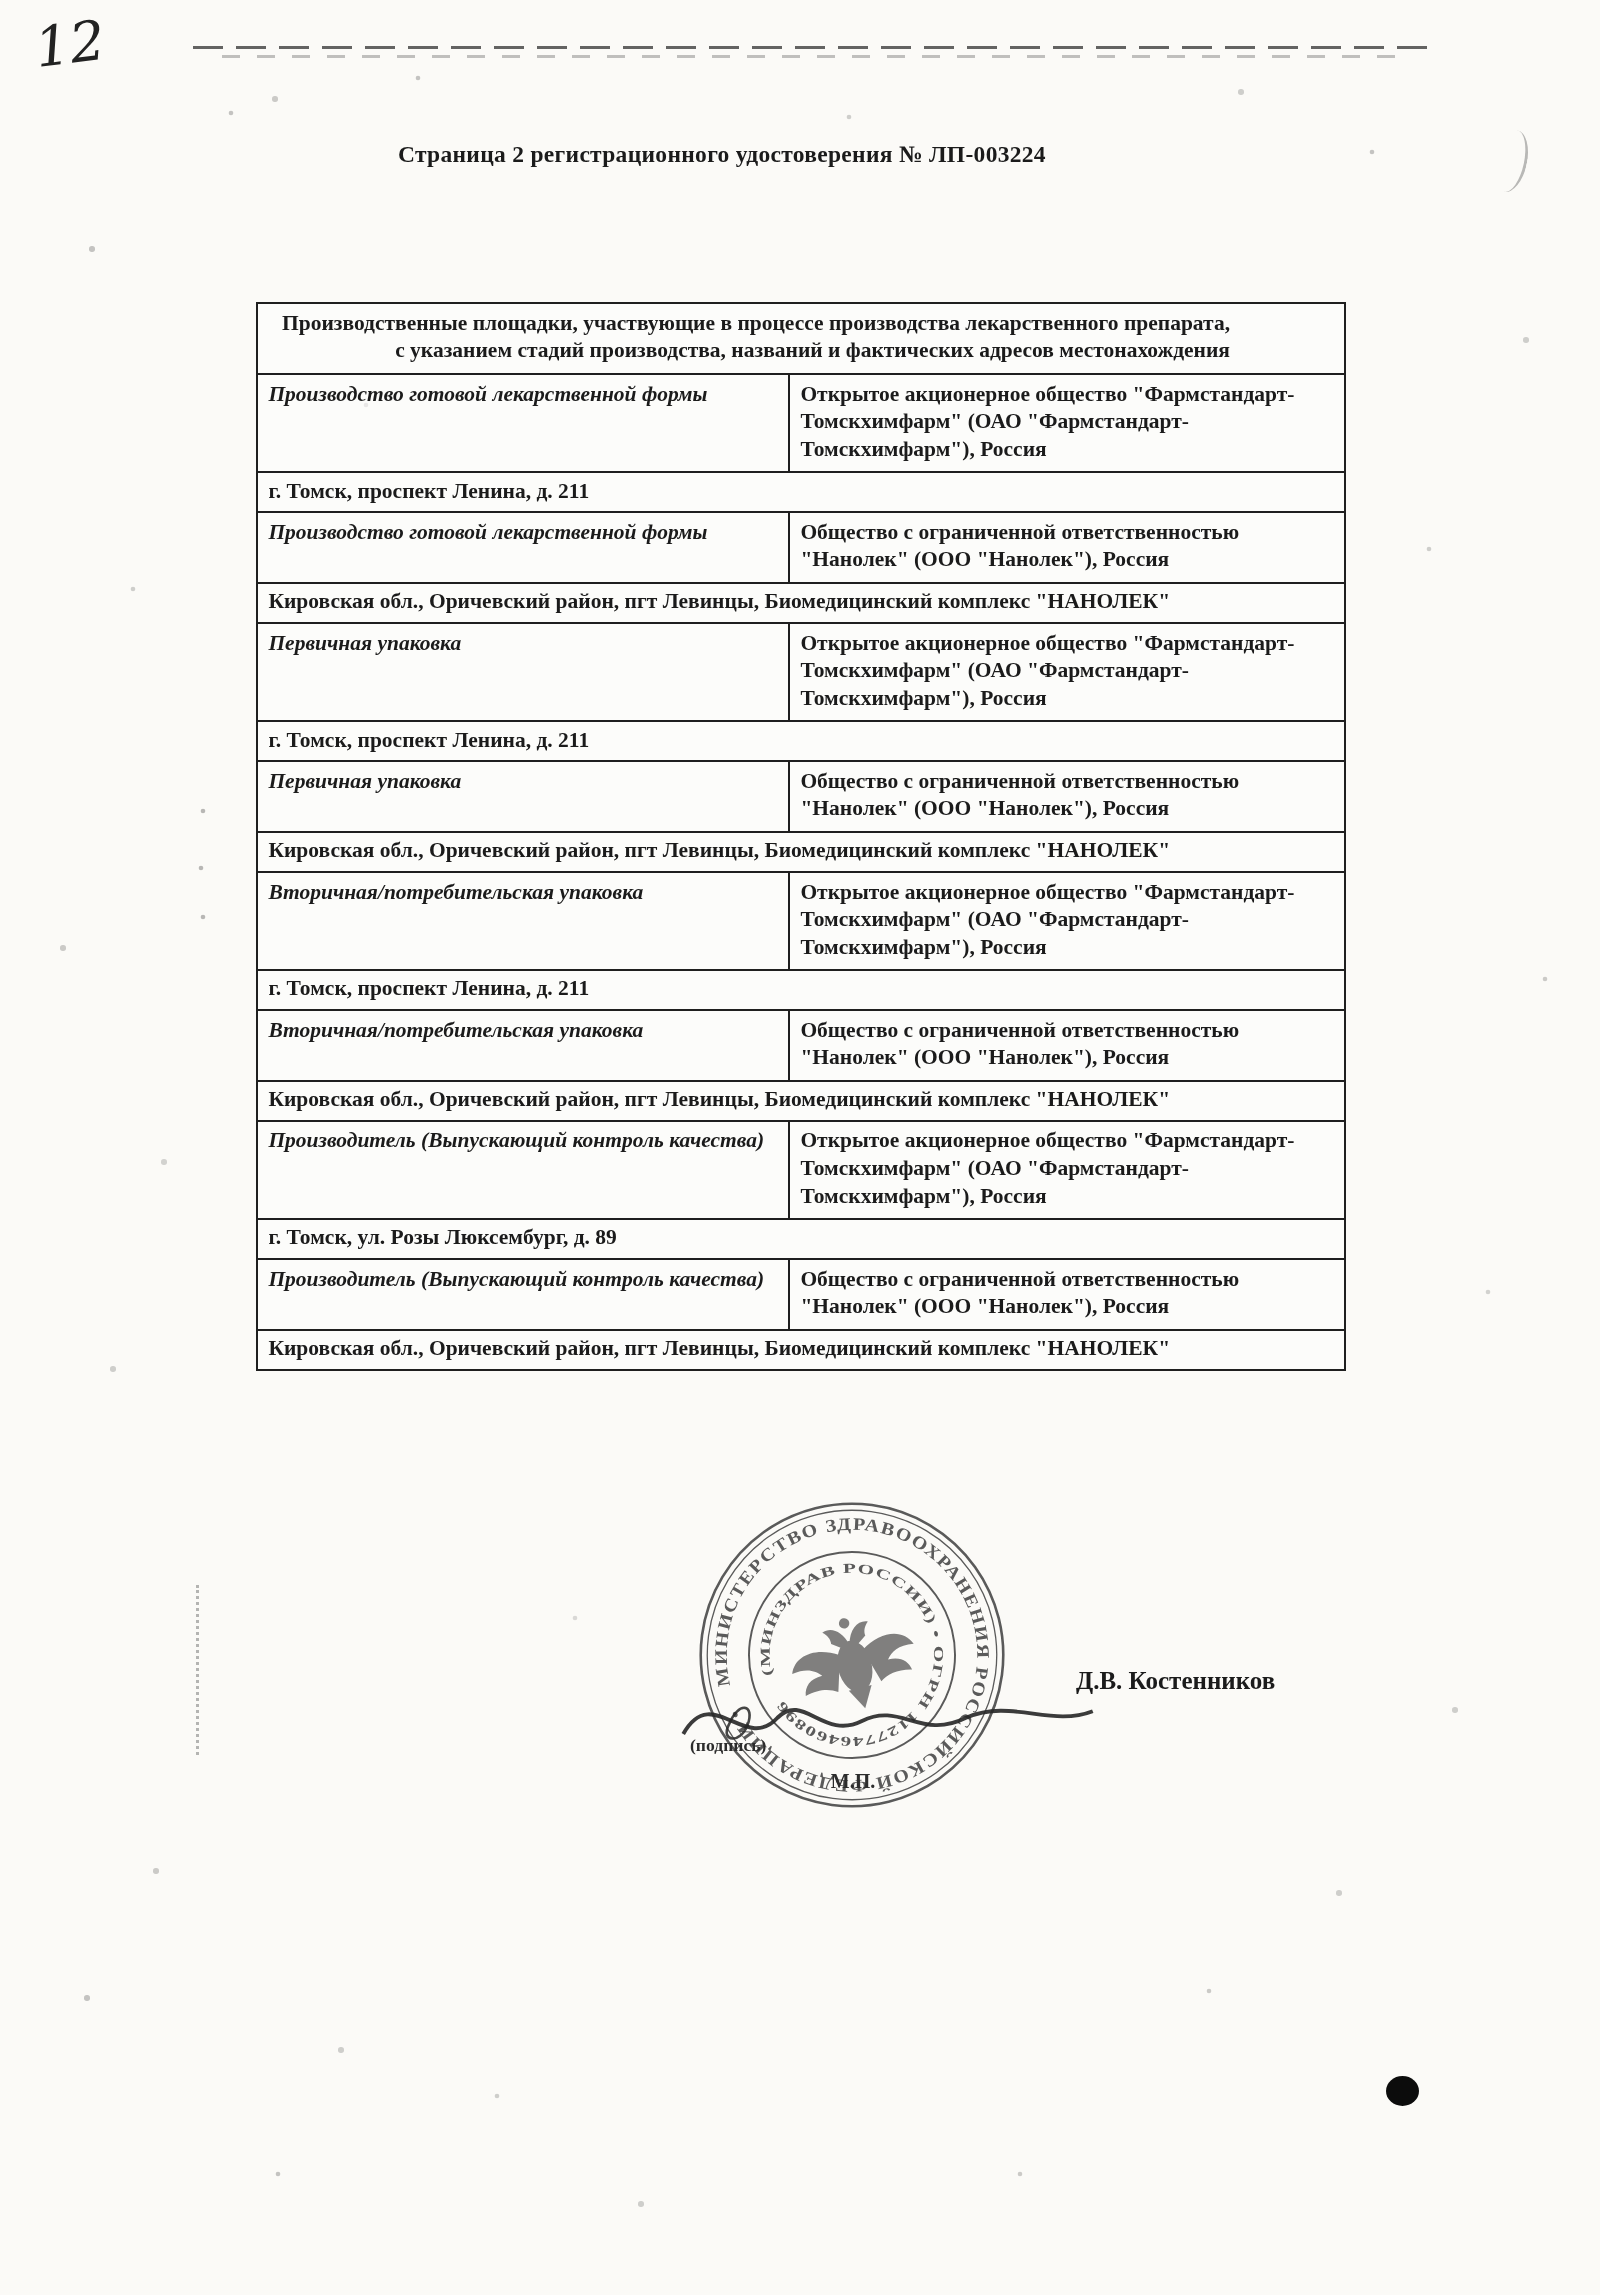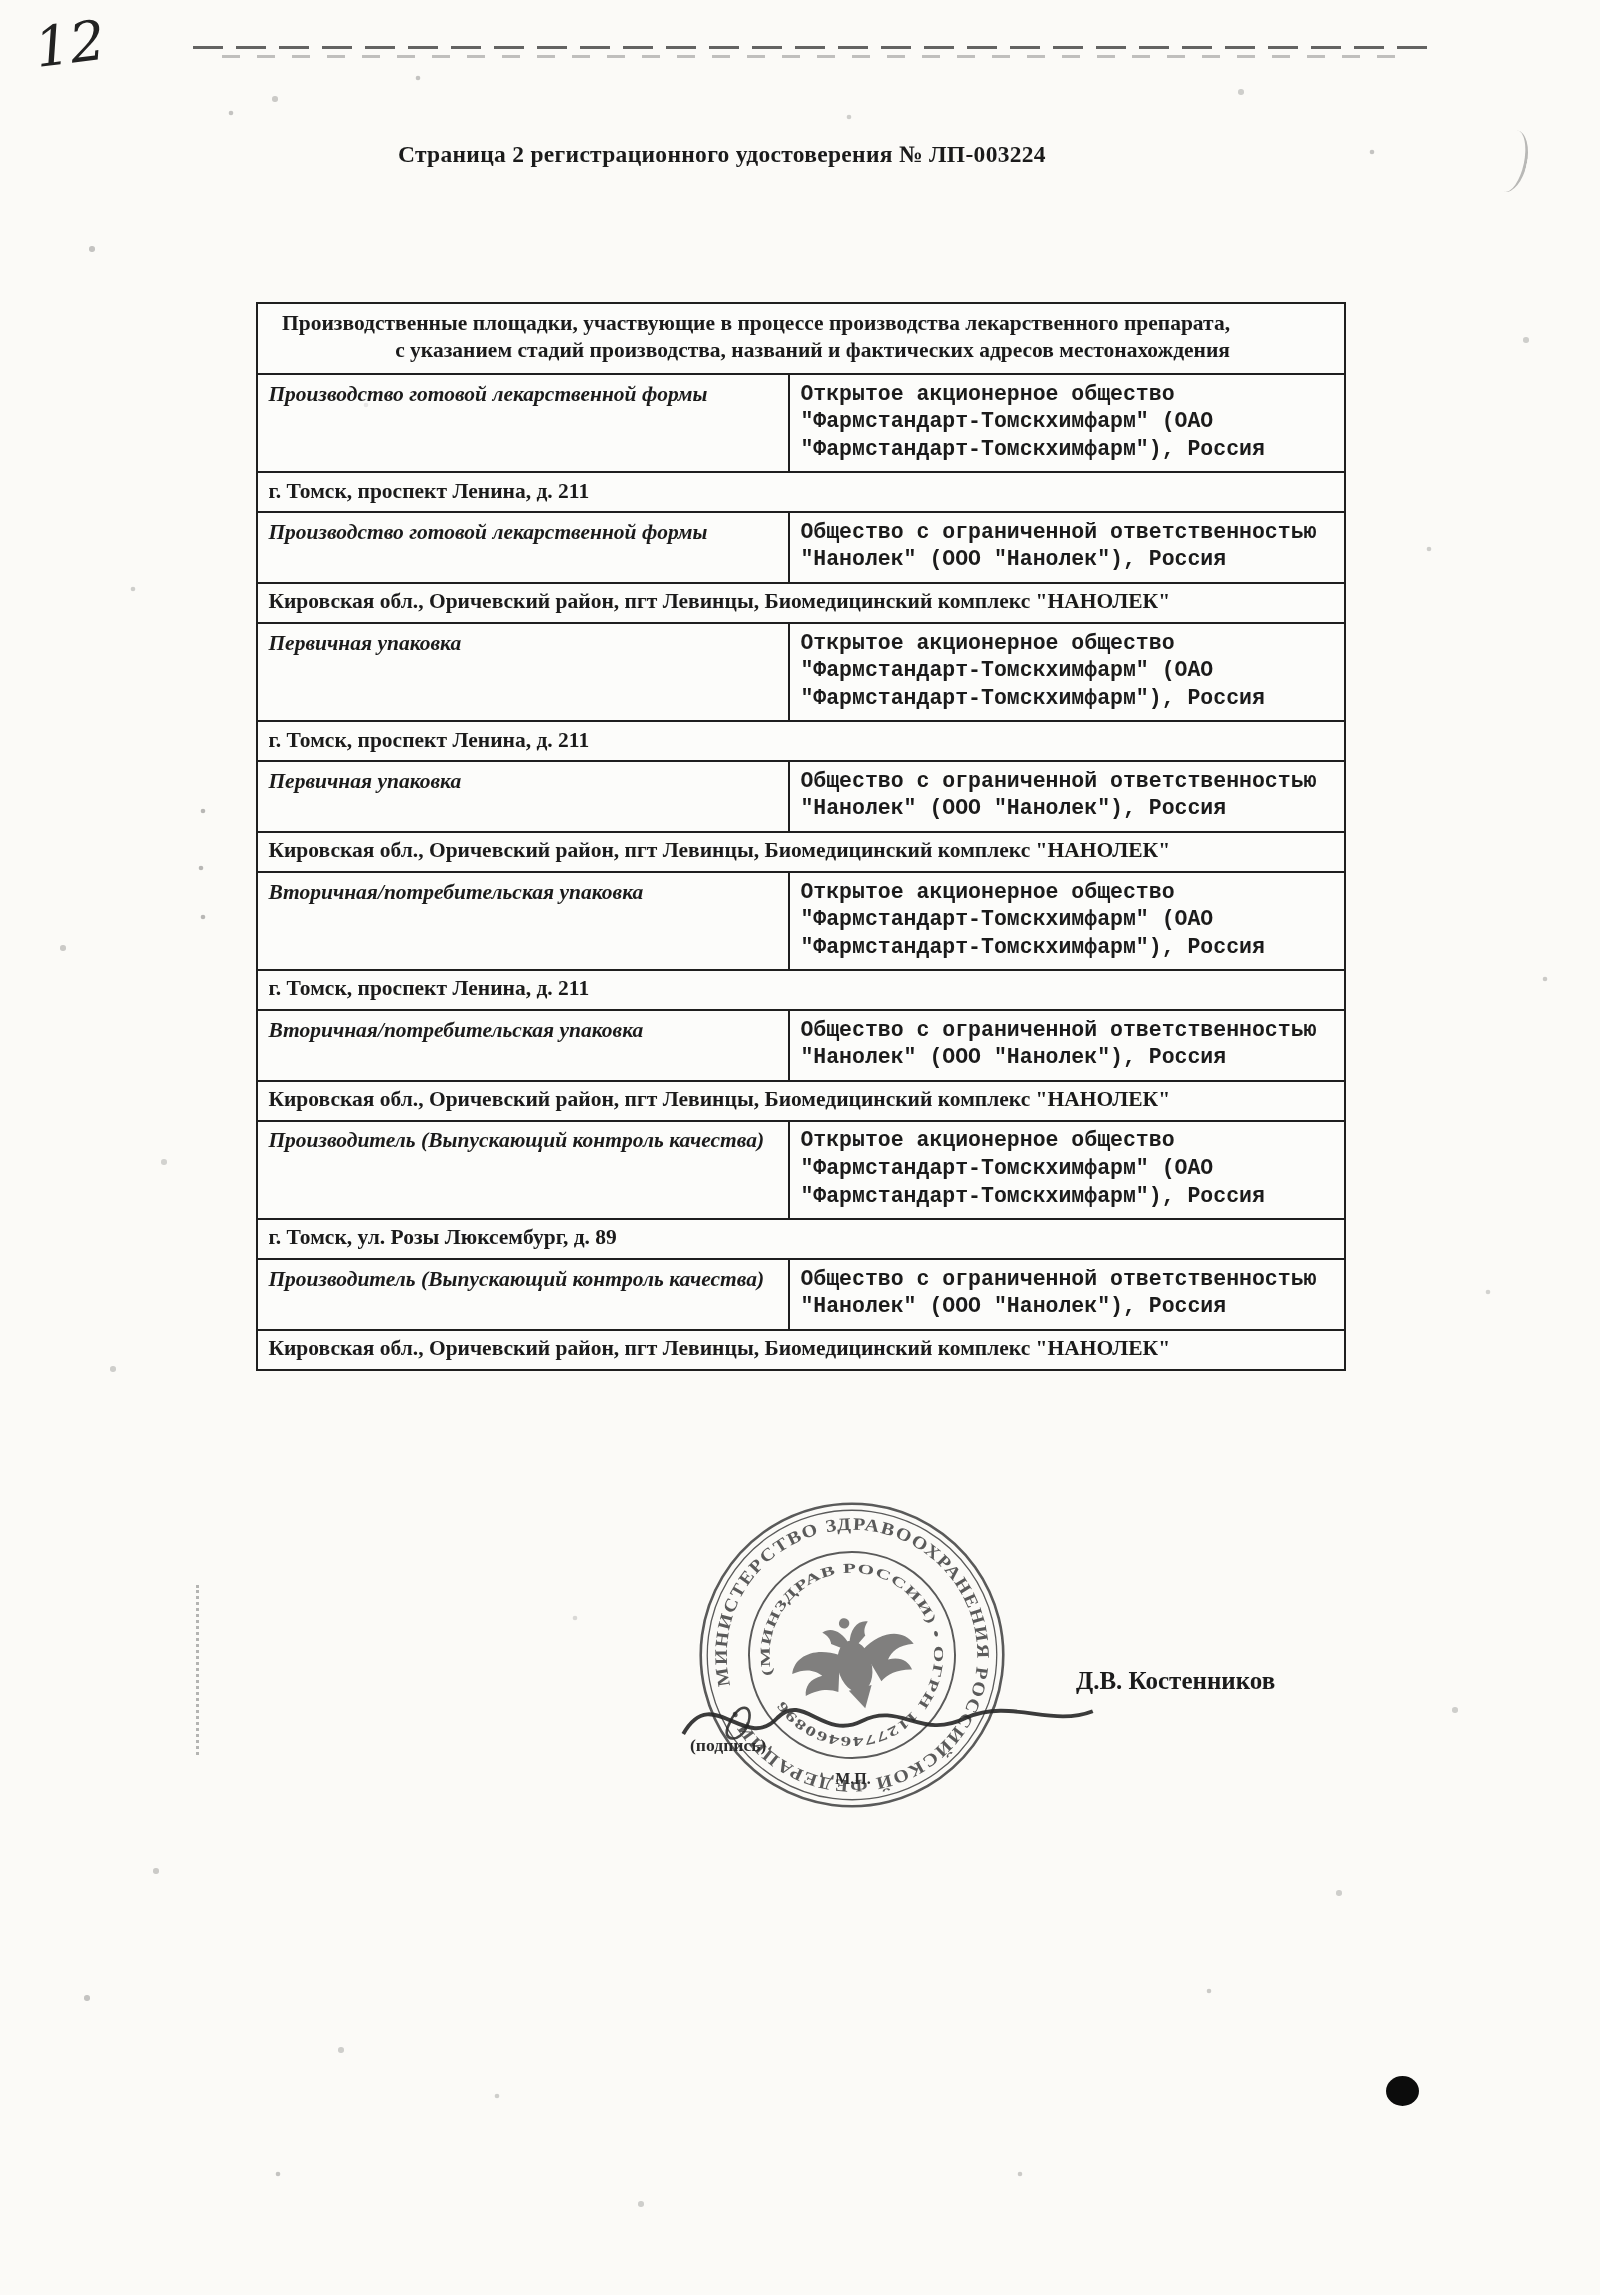--- a/index.html
+++ b/index.html
@@ -60,30 +60,30 @@
   
   .prod-table {
     position:absolute; top:302px; left:256px; width:1090px;
     border:2.6px solid #1f1f1f; background:rgba(255,255,255,.4);
   }
   .t-row { display:flex; border-top:2px solid #1f1f1f; }
   .t-row:first-child { border-top:none;text-align:right; }
   .cell { font-weight:700; font-size:21.5px; line-height:1.28; padding:5.9px 10.4px 7.8px; }
   .cell.title { width:100%; padding-right:114px; }
   .cell.stage { width:532px; flex:none; font-style:italic; border-right:2px solid #1f1f1f; }
-  .cell.company { flex:1;font-family:Liberation Mono, monospace; }
+  .cell.company { flex:1; }
   .cell.addr { width:100%; padding:4.6px 10.4px 5.9px; }
 
   
   .sig-left  { position:absolute; top:1667px; left:260px; font-size:25px; font-weight:700; line-height:1.5; }
   .sig-right { position:absolute; top:1667px; left:1076px; font-size:25px; font-weight:700;text-align:center; }
   .sig-caption { position:absolute; top:1735px; left:690px; width:326px; text-align:left;
     font-size:17.6px; font-weight:700; color:#2c2c2c; }
   .mp-caption  { position:absolute; top:1770px; left:690px; width:326px; text-align:center;
-    font-size:16px; font-weight:700; color:#2c2c2c; }
+    font-size:20px; font-weight:700; color:#2c2c2c; }
 
   .seal-wrap { position:absolute; top:1492px; left:689px; width:326px; height:326px;
     transform:rotate(-14deg); opacity:.85; }
   .sign-stroke { position:absolute; top:1656px; left:673px; }
 
   .punch { position:absolute; top:2076px; left:1386px; width:33px; height:30px;
     border-radius:50%; background:#0c0c0c; }
 </style>
 </head>
 <body>

